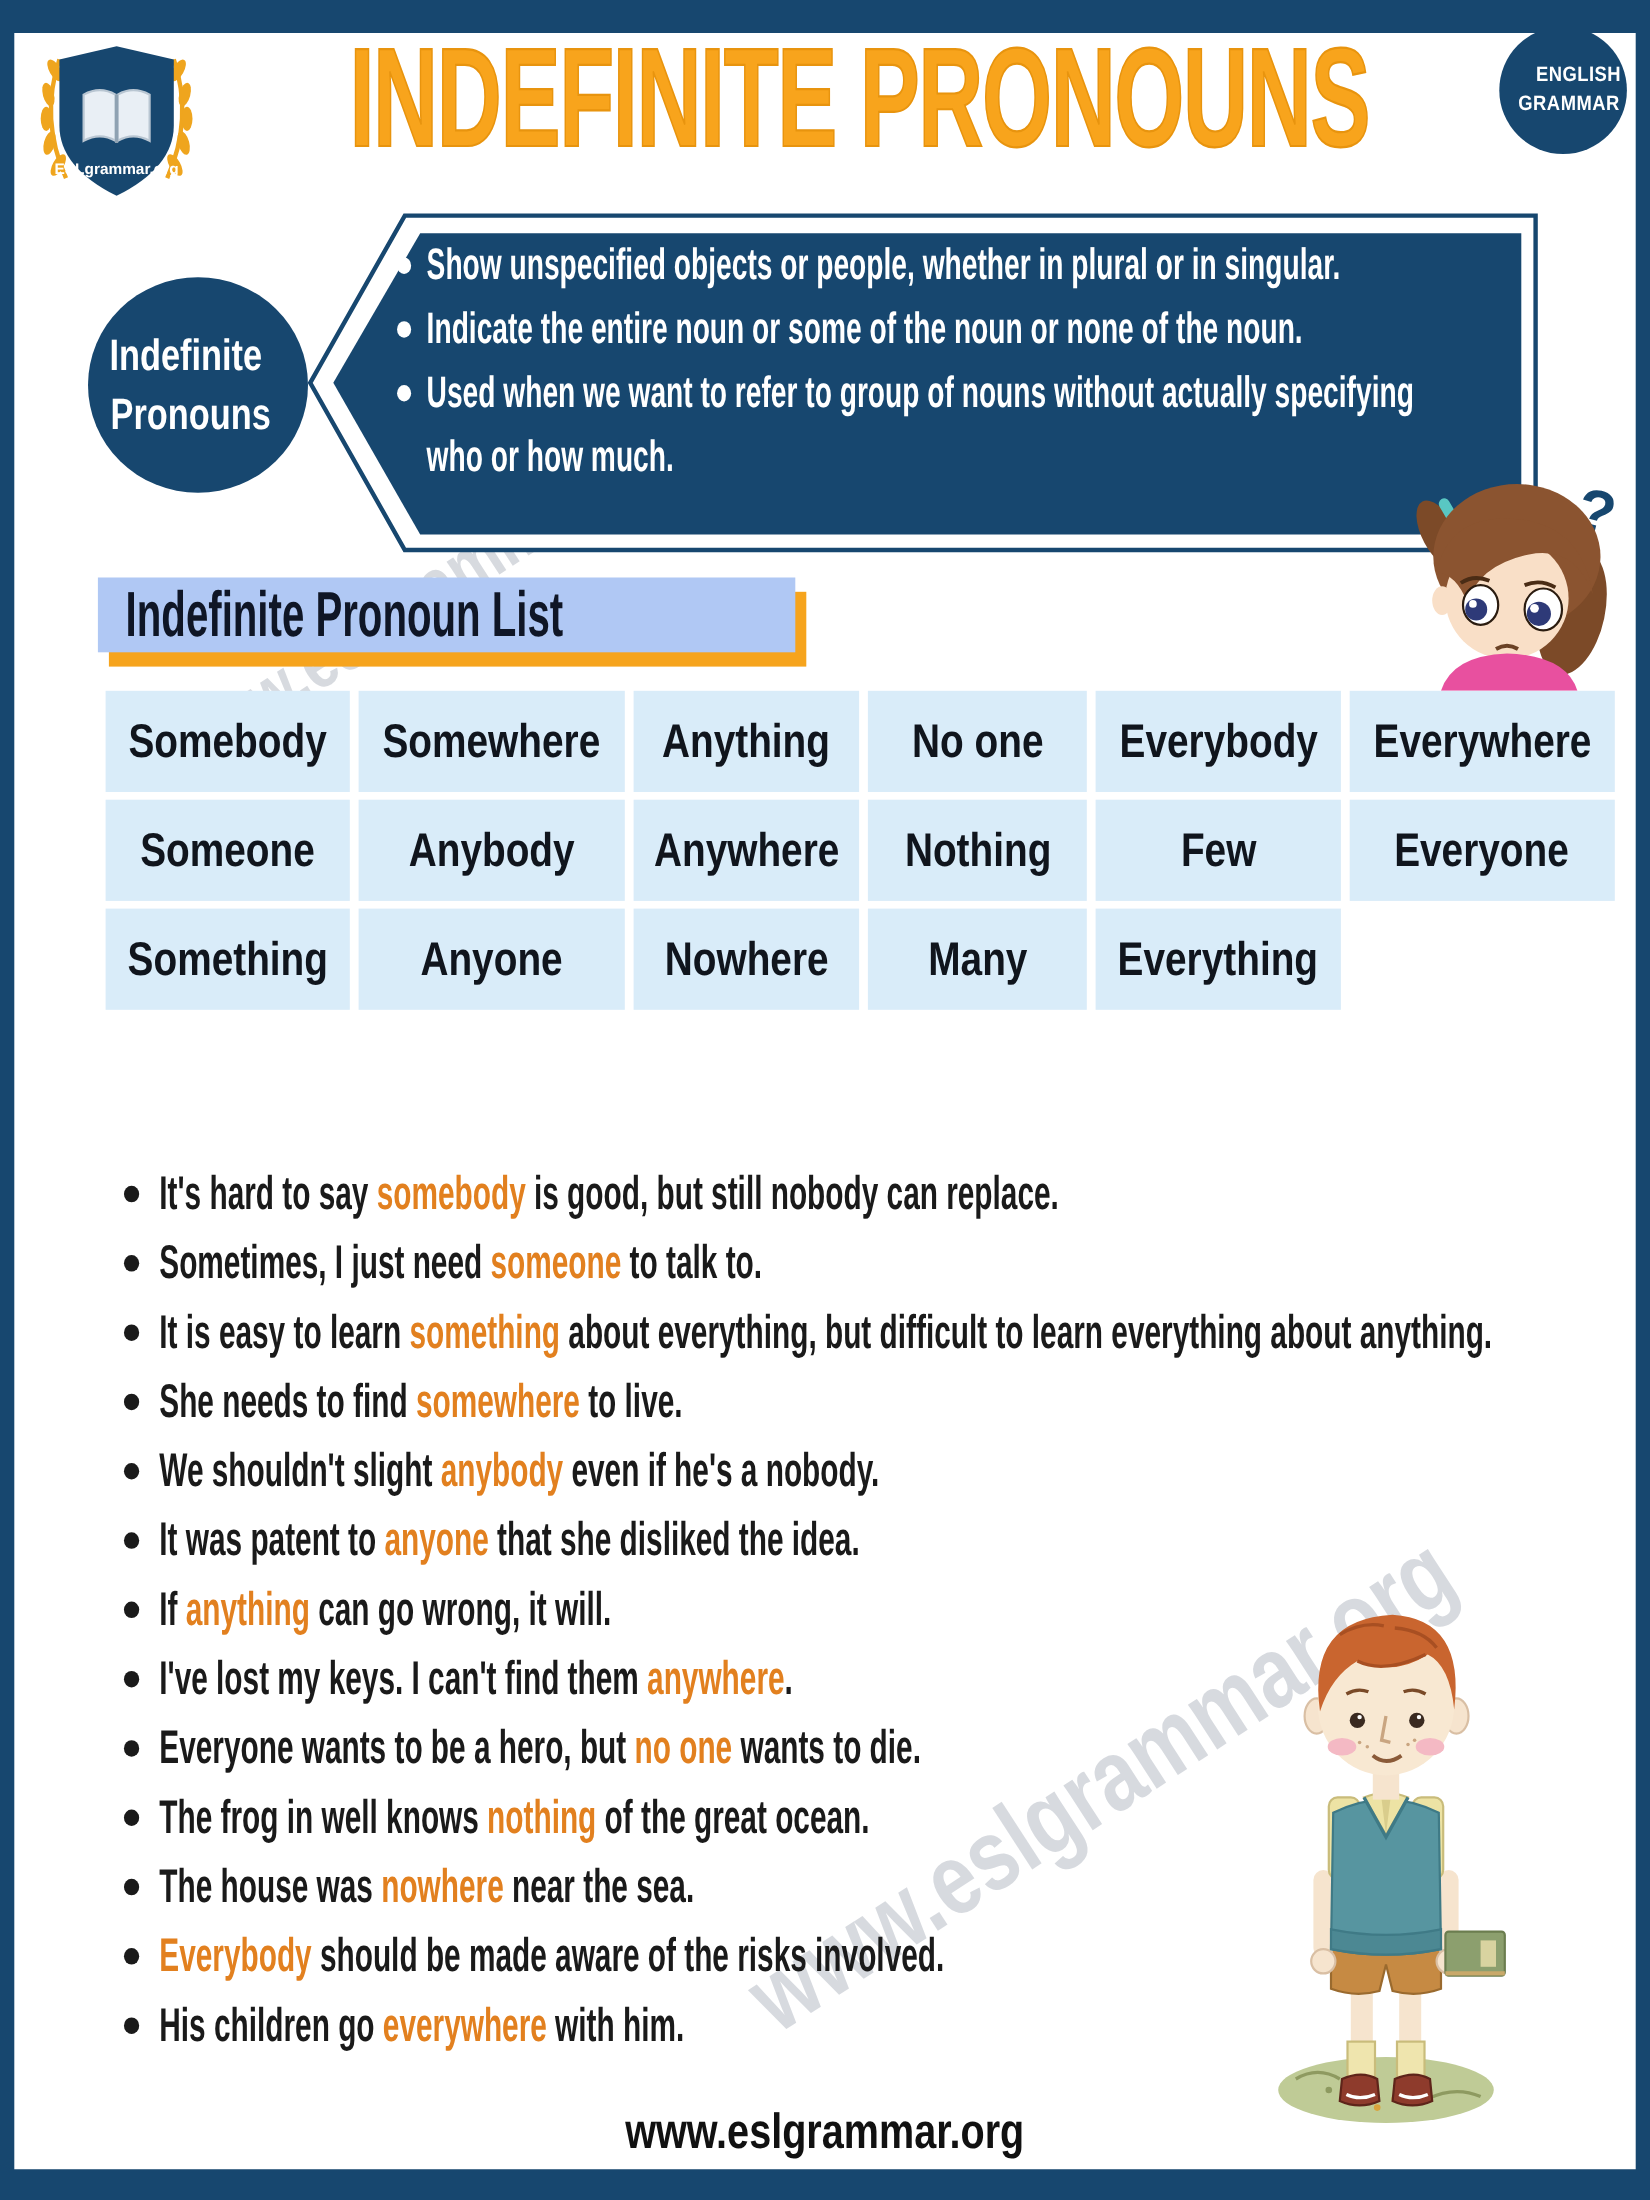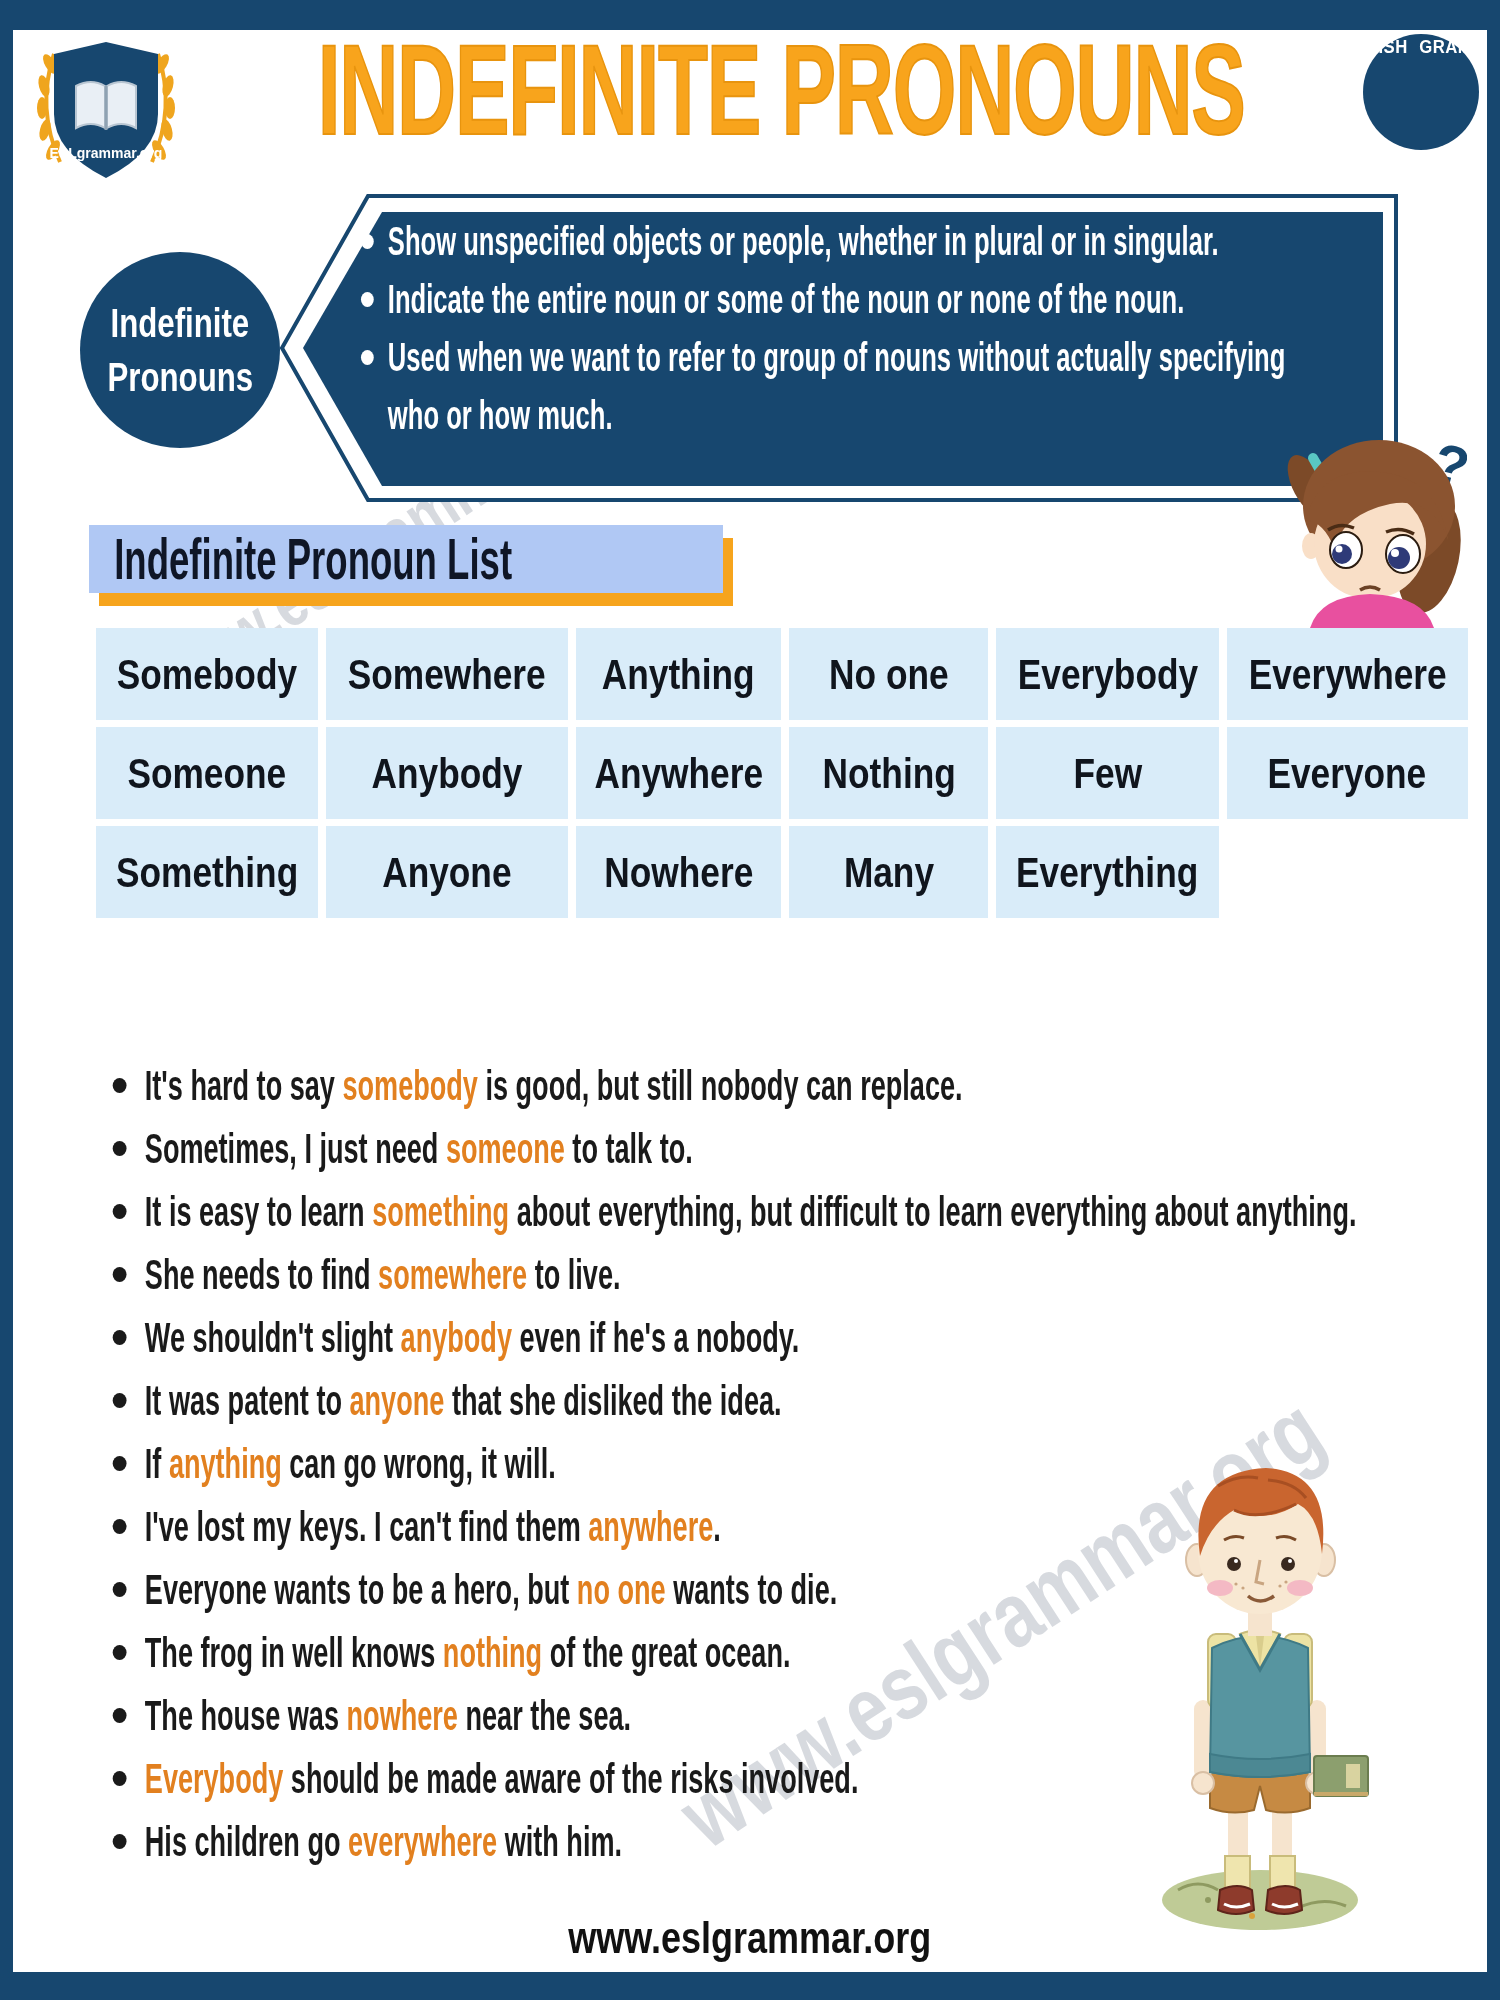--- a/index.html
+++ b/index.html
@@ -11,27 +11,27 @@
   
   .wm{position:absolute;color:rgba(175,182,192,.5);white-space:nowrap;z-index:1;transform-origin:0 50%;}
   .wm1{left:158px;top:648px;font-size:68px;transform:rotate(-33deg) scaleX(.8);}
   .wm2{left:690px;top:1772px;font-size:92px;transform:rotate(-33deg) scaleX(.8);}
   
   .title-wrap{position:absolute;left:196px;top:26px;width:1170px;height:126px;display:flex;
               align-items:center;justify-content:center;z-index:2;}
   .title-wrap span{font-size:128px;color:#F8A41C;white-space:nowrap;display:inline-block;
                    transform:scaleX(.64);letter-spacing:-2px;-webkit-text-stroke:2px #E8940E;}
   .logo{position:absolute;left:26px;top:36px;z-index:2;}
-  .badge{position:absolute;left:1363px;top:34px;width:116px;height:116px;border-radius:50%;
-         background:#17476F;display:flex;flex-direction:row;align-items:flex-start;justify-content:center;z-index:2;}
+  .badge{position:absolute;left:1363px;top:24px;width:116px;height:116px;border-radius:50%;
+         background:#17476F;display:flex;flex-direction:column;align-items:flex-end;justify-content:center;z-index:2;}
   .badge span{color:#fff;font-size:19px;line-height:26px;display:inline-block;transform:scaleX(.88);letter-spacing:.5px;}
   
   .banner-svg{position:absolute;left:270px;top:190px;z-index:2;}
   .def-circle{position:absolute;left:80px;top:252px;width:200px;height:196px;border-radius:50%;
-              background:#17476F;display:flex;flex-direction:column;align-items:center;justify-content:center;z-index:3;}
+              background:#17476F;display:flex;flex-direction:column;align-items:flex-start;justify-content:center;z-index:3;}
   .def-circle span{color:#fff;font-size:40px;line-height:54px;display:inline-block;transform:scaleX(.78);white-space:nowrap;}
   .def-bullets{position:absolute;left:352px;top:212px;width:1500px;z-index:3;transform:scaleX(.64);
                transform-origin:0 0;margin:0;padding:0;list-style:none;}
   .def-bullets li{position:relative;color:#fff;font-size:40px;line-height:58px;padding-left:56px;margin:0;}
   .def-bullets li::before{content:"";position:absolute;left:14px;top:22px;width:20px;height:15px;border-radius:50%;background:#fff;}
   
   .sec-head{position:absolute;left:89px;width:634px;height:68px;background:#B0C8F4;
             box-shadow:10px 13px 0 0 #F6A41D;z-index:2;display:flex;align-items:flex-start;}
   .sec-head span{font-size:58px;color:#0F1626;display:inline-block;transform:scaleX(.63);
                  transform-origin:0 50%;white-space:nowrap;padding-left:40px;}

